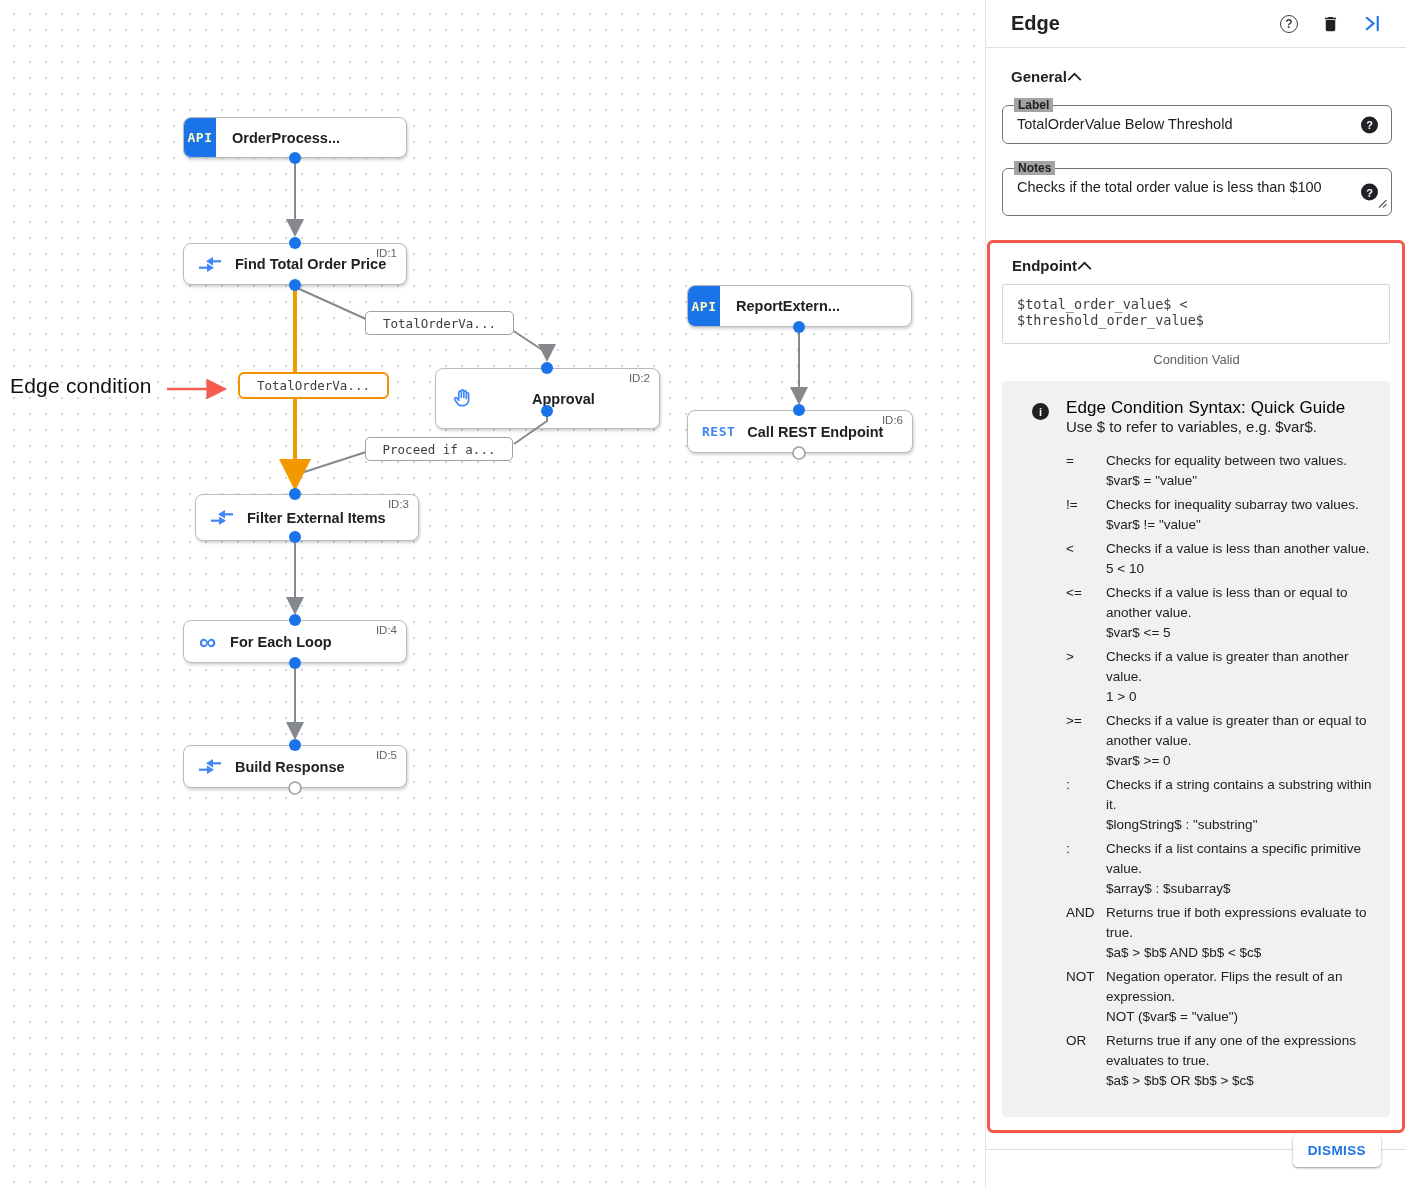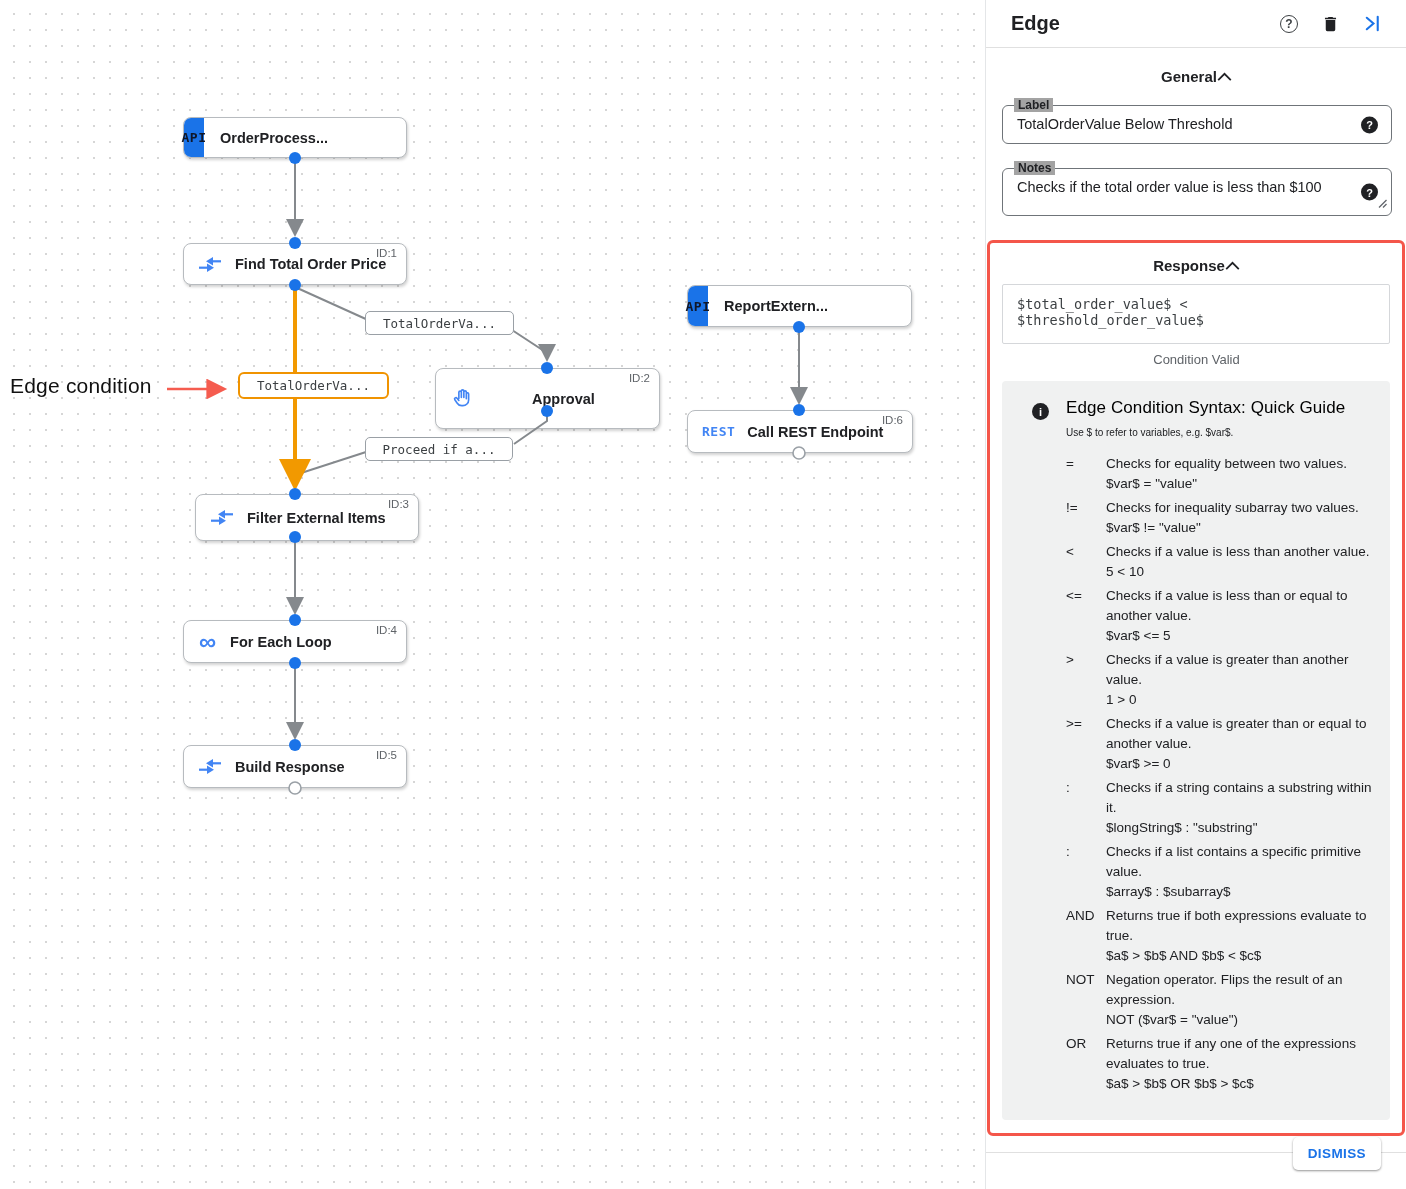--- a/index.html
+++ b/index.html
@@ -13,21 +13,21 @@
     background-image:radial-gradient(circle, #d6d6d6 1.2px, transparent 1.5px);
     background-size:16px 16px; background-position:6px 6px;
     border-right:1px solid #e4e6e8; }
   .edges-svg { position:absolute; left:0; top:0; width:986px; height:1189px;
     pointer-events:none; z-index:3; }
   .node { position:absolute; display:flex; align-items:center; background:#fff;
     border:1px solid #b7bbbf; border-radius:8px; box-shadow:1px 2px 3px rgba(0,0,0,.18);
     z-index:2; cursor:pointer; }
   .node-title { font-weight:bold; font-size:14.5px; color:#202124; white-space:nowrap; }
   .node-id { position:absolute; top:3px; right:9px; font-size:11.5px; color:#5f6368; }
-  .api-badge { width:20px; align-self:stretch; background:#1a73e8; color:#0f172a;
+  .api-badge { width:32px; align-self:stretch; background:#1a73e8; color:#fef9c3;
     border-radius:7px 0 0 7px; display:flex; align-items:center; justify-content:center;
     font-family:"DejaVu Sans Mono", monospace; font-weight:bold; font-size:13px;
     letter-spacing:.5px; margin-right:16px; }
   .rest-badge { font-family:"DejaVu Sans Mono", monospace; font-weight:bold; font-size:13px;
     color:#4285f4; letter-spacing:.5px; margin:0 12px 0 14px; }
   .node-icon { margin:0 14px 0 15px; display:flex; align-items:center; }
   .loop-glyph { color:#4285f4; font-size:24px; font-weight:bold; line-height:1; }
   .edge-label { position:absolute; z-index:4; background:#fff; border:1px solid #9aa0a6;
     border-radius:5px; display:flex; align-items:center; justify-content:center;
     font-family:"DejaVu Sans Mono", monospace; font-size:12.5px; color:#3c4043;
@@ -40,21 +40,21 @@
   .panel { position:absolute; left:986px; top:0; width:420px; height:1189px; background:#fff; }
   .panel-header { display:flex; align-items:center; height:48px; padding:0 24px 0 25px;
     border-bottom:1px solid #e0e0e0; }
   .panel-title { flex:1; font-size:20px; font-weight:600; color:#202124; }
   .header-icons { display:flex; align-items:center; gap:23px; }
   .icon-btn { display:flex; align-items:center; justify-content:center; cursor:pointer;
     background:none; border:none; padding:0; }
   .help-circle { width:18px; height:18px; border:1.7px solid #3c4043; border-radius:50%;
     font-size:12px; font-weight:bold; color:#3c4043; display:flex; align-items:center;
     justify-content:center; }
-  .section-head { display:flex; align-items:center; justify-content:center;
+  .section-head { display:flex; align-items:center; justify-content:flex-start;
     padding:20px 24px 8px 25px; }
   .section-title { font-size:15px; font-weight:bold; color:#202124; }
   .fields { padding:0 14px 0 16px; }
   .mfield { position:relative; border:1px solid #6f7479; border-radius:6px;
     margin:12px 0 0 0; padding:9px 44px 10px 14px; }
   .mfield-label { position:absolute; top:-8px; left:11px; background:#a3a3a3; padding:0 4px;
     font-size:12px; font-weight:bold; color:#202124; }
   .mfield-value { font-size:14.5px; color:#202124; line-height:18px; }
   .q-badge { position:absolute; right:13px; width:17px; height:17px; background:#202124;
     color:#fff; border-radius:50%; font-size:11px; font-weight:bold; display:flex;
@@ -68,21 +68,21 @@
   .cond-box { border:1px solid #d5d7da; border-radius:2px; height:60px;
     padding:11px 14px; font-family:"DejaVu Sans Mono", monospace; font-size:13.5px;
     color:#3c4043; background:#fff; }
   .cond-status { font-size:13px; color:#5f6368; margin:8px 0 14px 1px;text-align:center; }
   .guide { background:#f0f1f1; border-radius:4px; padding:17px 14px 26px 12px; }
   .guide-head { display:grid; grid-template-columns:52px 1fr; align-items:start; }
   .info-circle { width:17px; height:17px; background:#202124; color:#fff; border-radius:50%;
     font-size:11px; font-weight:bold; font-style:normal; display:flex; align-items:center;
     justify-content:center; margin:5px 0 0 18px; }
   .guide-title { font-size:17px; color:#000000; letter-spacing:.1px; }
-  .guide-intro { grid-column:2; font-size:10px; color:#202124; margin-top:9px; }
+  .guide-intro { grid-column:2; font-size:15px; color:#202124; }
   .op-table { margin-top:16px; }
   .op-row { display:grid; grid-template-columns:52px 40px 1fr; font-size:13.5px;
     line-height:20px; color:#202124; margin-top:4px; }
   .op-sym { grid-column:2; }
   .op-desc { grid-column:3; padding-right:4px; }
   .panel-footer { position:relative; border-top:1px solid #e0e0e0; margin-top:16px; height:48px; }
   .dismiss-btn { position:absolute; right:25px; top:-16px; background:#fff; border:none;
     border-radius:5px; box-shadow:0 1px 2px rgba(0,0,0,.3), 0 1px 3px rgba(0,0,0,.15);
     color:#1a73e8; font-family:"Liberation Sans", sans-serif; font-weight:bold;
     font-size:13.5px; letter-spacing:.4px; padding:9px 15px; cursor:pointer; }
@@ -264,21 +264,21 @@
           <svg width="9" height="9" viewBox="0 0 9 9" stroke="#5f6368" stroke-width="1.2">
             <line x1="1" y1="8.5" x2="8.5" y2="1"></line>
               <line x1="5" y1="8.5" x2="8.5" y2="5"></line>
           </svg>
         </span>
       </div>
     </div>
 
     <div class="condition-wrap">
       <div class="section-head">
-        <span class="section-title">Response</span>
+        <span class="section-title">Endpoint</span>
         <svg width="15" height="9" viewBox="0 0 16 10" fill="none" stroke="#202124" stroke-width="2">
             <path d="M1 9 L8 2 L15 9"></path>
           </svg>
       </div>
 
       <div class="cond-box">$total_order_value$ &lt; $threshold_order_value$</div>
       <div class="cond-status">Condition Valid</div>
 
       <div class="guide">
         <div class="guide-head">

